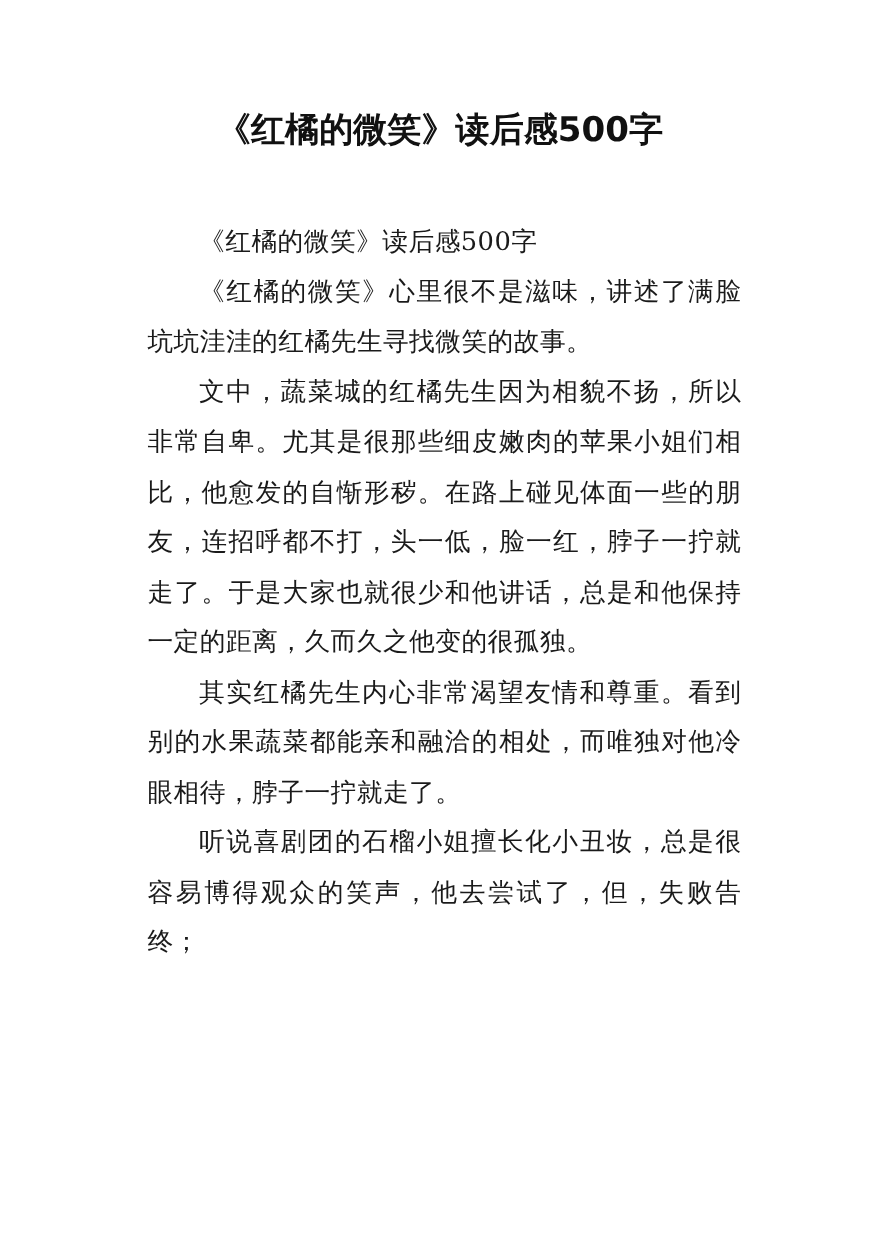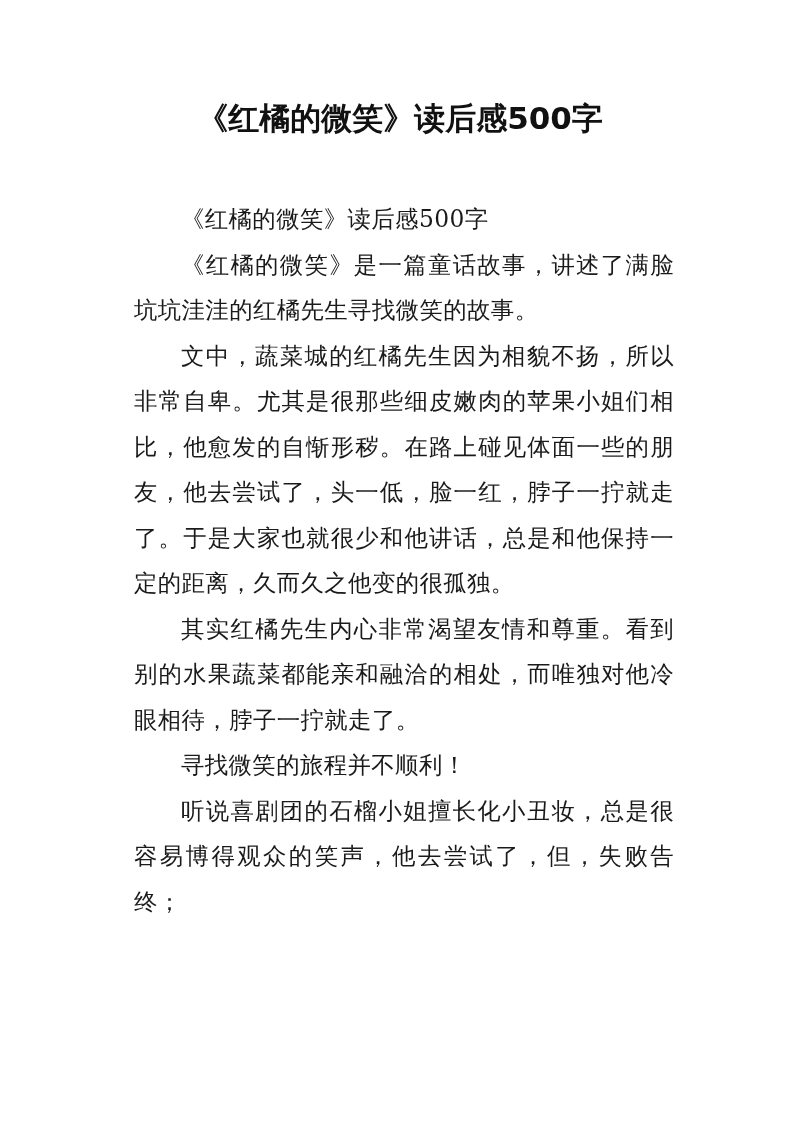--- a/index.html
+++ b/index.html
@@ -56,19 +56,18 @@
     }
   </style>
 </head>
 <body>
 
 <div class="page">
   <h1 class="title">《红橘的微笑》读后感500字</h1>
 
   <div class="body-text">
     <p class="para">《红橘的微笑》读后感500字</p>
-    <p class="para">《红橘的微笑》是一篇童话故事，讲述了满脸坑坑洼洼的红橘先生寻找微笑的故事。</p>
-    <p class="para">文中，蔬菜城的红橘先生因为相貌不扬，所以非常自卑。尤其是很那些细皮嫩肉的苹果小姐们相比，他愈发的自惭形秽。在路上碰见体面一些的朋友，他去尝试了，头一低，脸一红，脖子一拧就走了。于是大家也就很少和他讲话，总是和他保持一定的距离，久而久之他变的很孤独。</p>
+    <p class="para">《红橘的微笑》心里很不是滋味，讲述了满脸坑坑洼洼的红橘先生寻找微笑的故事。</p>
+    <p class="para">文中，蔬菜城的红橘先生因为相貌不扬，所以非常自卑。尤其是很那些细皮嫩肉的苹果小姐们相比，他愈发的自惭形秽。在路上碰见体面一些的朋友，连招呼都不打，头一低，脸一红，脖子一拧就走了。于是大家也就很少和他讲话，总是和他保持一定的距离，久而久之他变的很孤独。</p>
     <p class="para">其实红橘先生内心非常渴望友情和尊重。看到别的水果蔬菜都能亲和融洽的相处，而唯独对他冷眼相待，脖子一拧就走了。</p>
-    <p class="para">寻找微笑的旅程并不顺利！</p>
     <p class="para">听说喜剧团的石榴小姐擅长化小丑妆，总是很容易博得观众的笑声，他去尝试了，但，失败告终；</p>
   </div>
 </div>
 
 </body></html>

